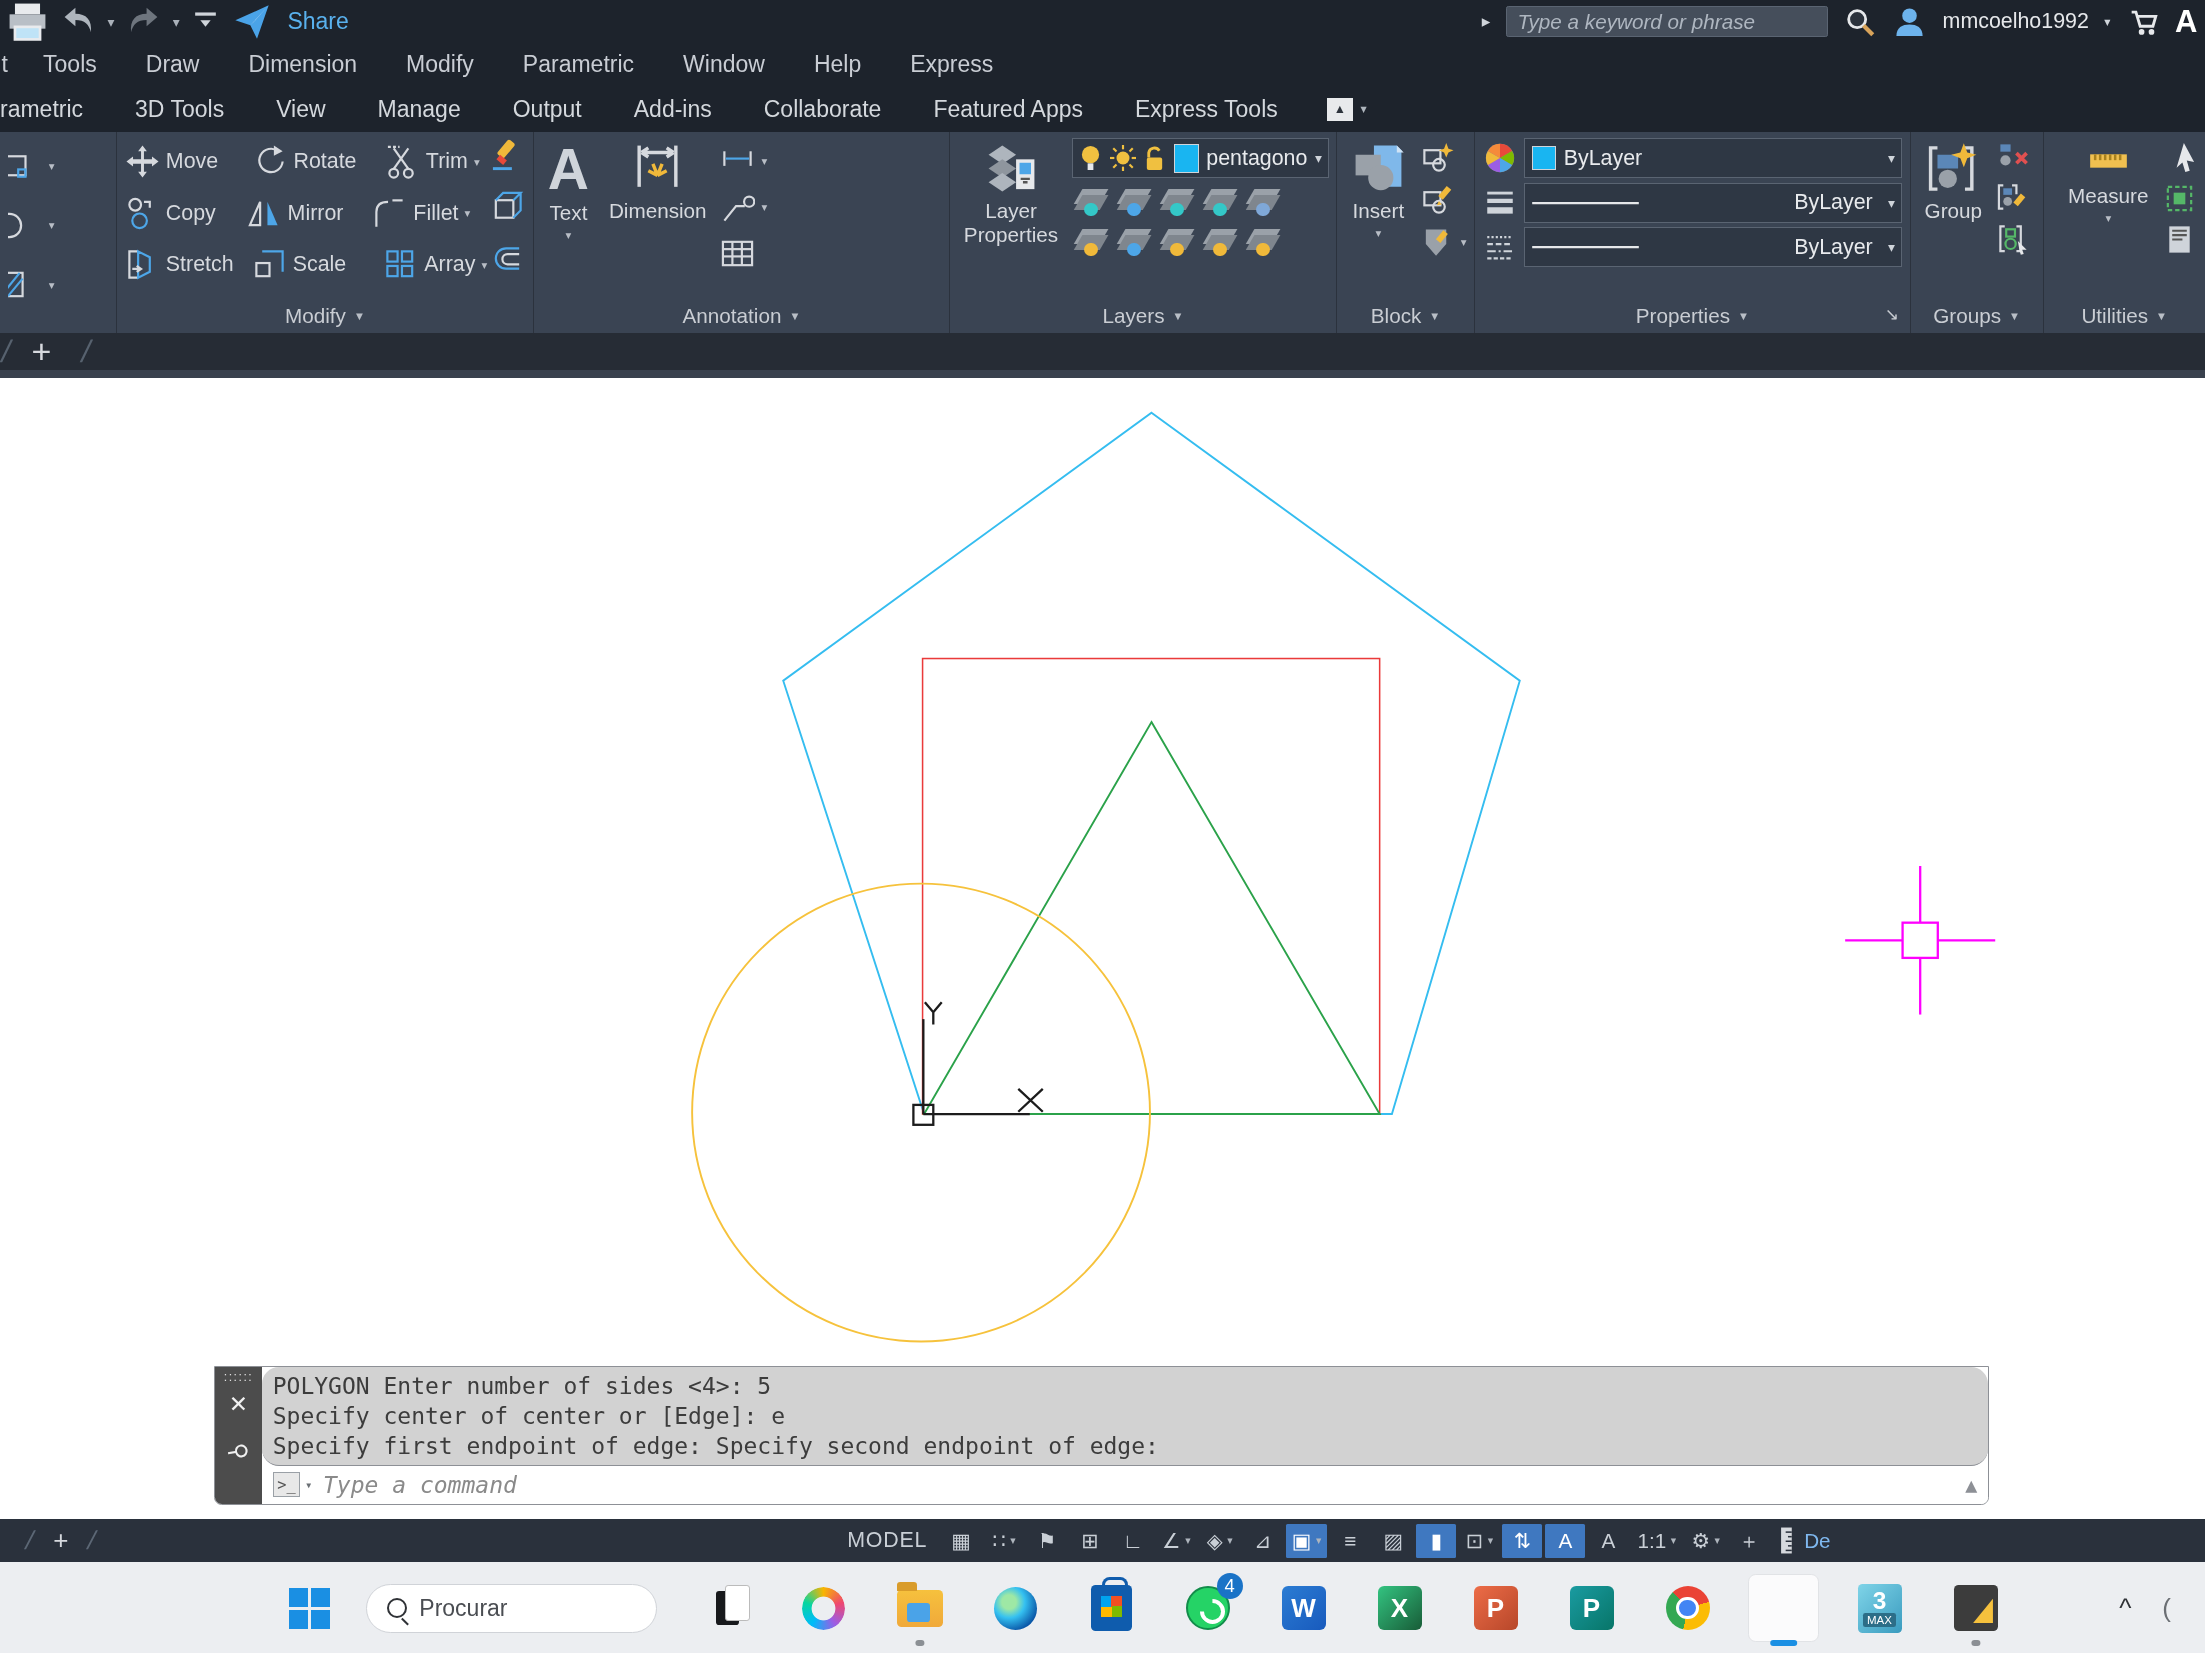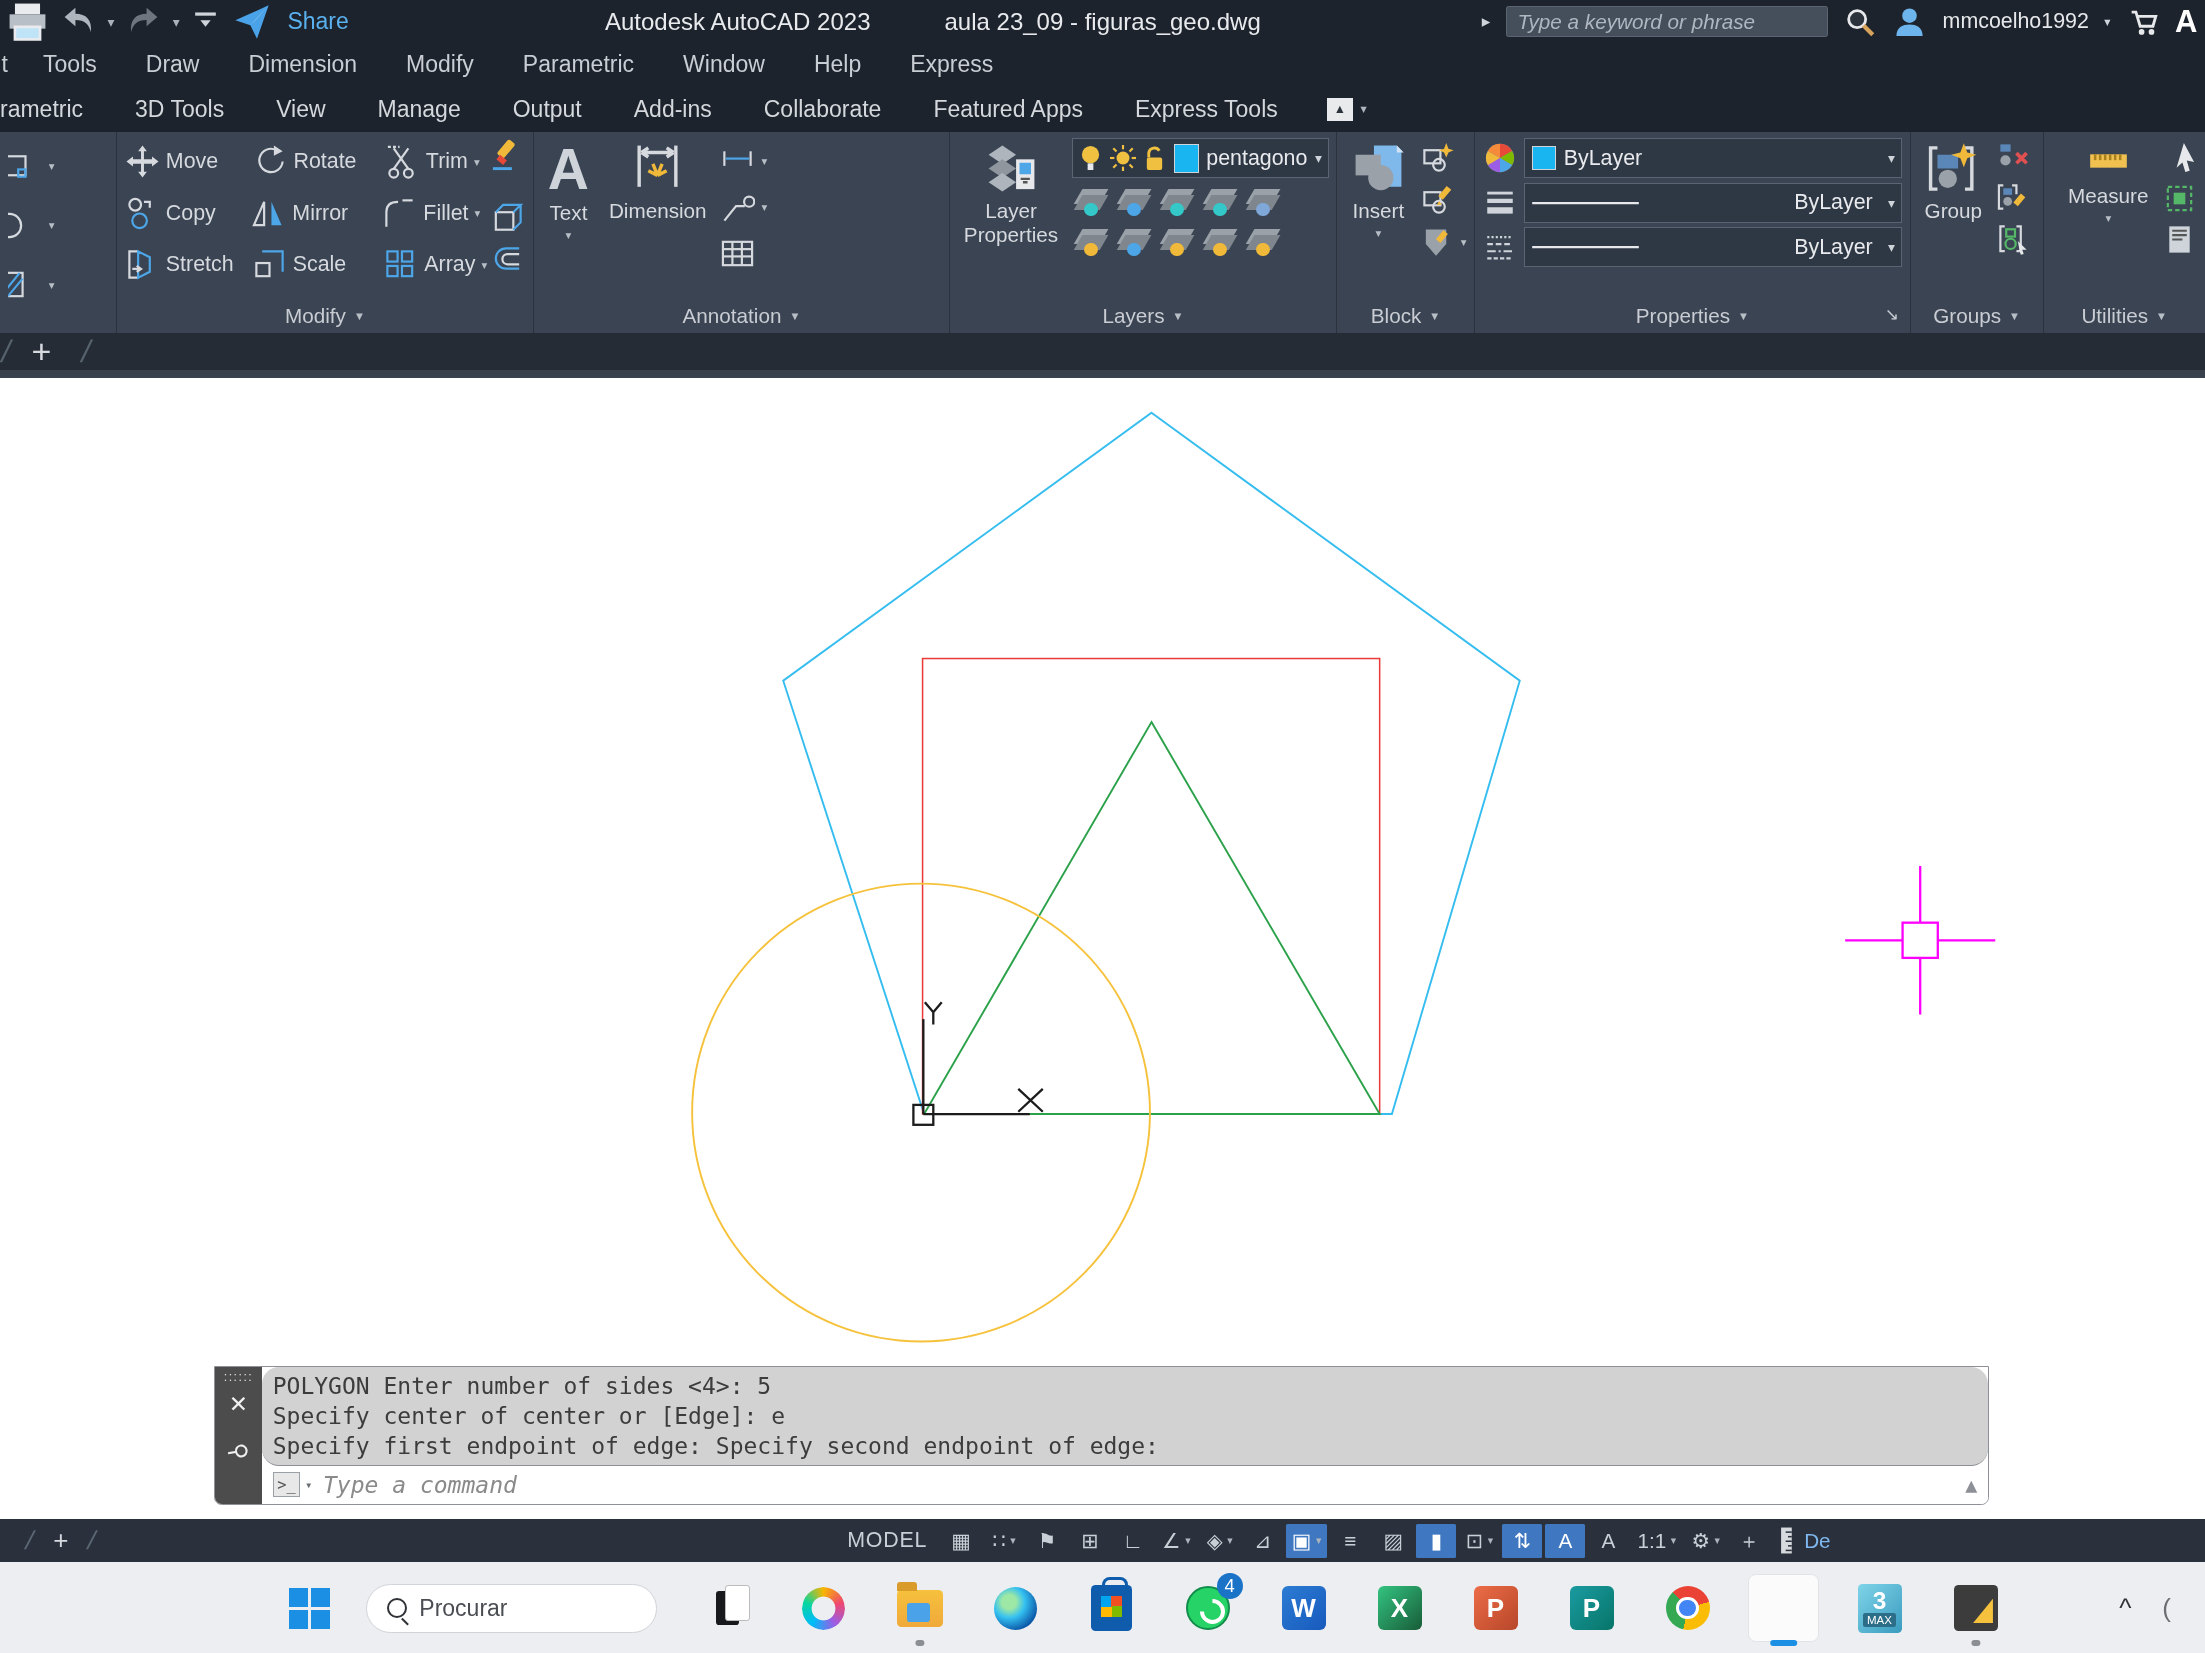--- a/index.html
+++ b/index.html
@@ -178,24 +178,20 @@
       <svg viewBox="0 0 48 48" style="width:31px;height:31px;">
         <rect x="8" y="10" width="32" height="5" fill="#cfd4da"></rect>
         <path d="M16 22 H32 L24 32 Z" fill="#cfd4da"></path>
       </svg>
       <svg viewBox="0 0 48 48" style="width:40px;height:40px;">
         <path d="M4 22 L44 4 L30 44 L22 28 Z" fill="#4aa3e8"></path>
         <path d="M22 28 L44 4 L26 24 Z" fill="#cfe7f8"></path>
       </svg>
       <span class="share">Share</span>
     </div>
-    <div class="title-center">
-      <span>Autodesk AutoCAD 2023</span>
-      <span>aula 23_09 - figuras_geo.dwg</span>
-    </div>
     <div class="tb-right">
       <span style="color:#cfd4da;font-size:17px;">▸</span>
       <div class="kw-search">
         <span>Type a keyword or phrase</span>
       </div>
       <svg viewBox="0 0 48 48" style="width:34px;height:34px;">
         <circle cx="20" cy="20" r="12" fill="#2b323c" stroke="#e6e8eb" stroke-width="4"></circle>
         <line x1="29" y1="29" x2="42" y2="42" stroke="#d8a35a" stroke-width="6"></line>
       </svg>
       <svg viewBox="0 0 48 48" style="width:35px;height:35px;">
@@ -295,21 +291,21 @@
               </svg>
             <span>Trim</span>
               <span class="dn">▾</span>
             </div>
           <svg class="ric" viewBox="0 0 48 48">
               <rect x="16" y="2" width="12" height="26" rx="3" transform="rotate(40 22 15)" fill="#f0b93a"></rect>
               <rect x="10" y="26" width="12" height="8" transform="rotate(40 16 30)" fill="#e84a3a"></rect>
               <line x1="4" y1="42" x2="30" y2="42" stroke="#4da6e8" stroke-width="4"></line>
             </svg>
         </div>
-        <div style="display:flex; gap:10px;align-items:flex-end;">
+        <div style="display:flex; gap:20px;">
           <div class="smallrow" style="width:130px;">
             <svg class="ric" viewBox="0 0 48 48">
                 <circle cx="14" cy="12" r="8" class="ln"></circle>
                 <circle cx="20" cy="34" r="10" class="lnb"></circle>
                 <path d="M26 8 L34 8 L34 16" class="ln"></path>
               </svg>
             <span>Copy</span>
             </div>
           <div class="smallrow" style="width:135px;">
             <svg class="ric" viewBox="0 0 48 48">

